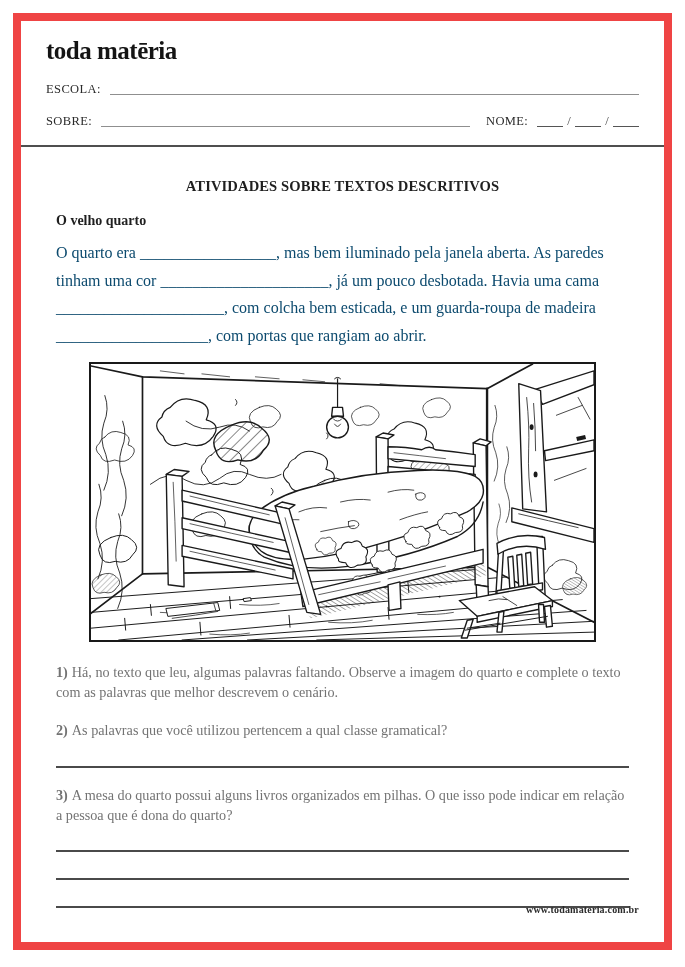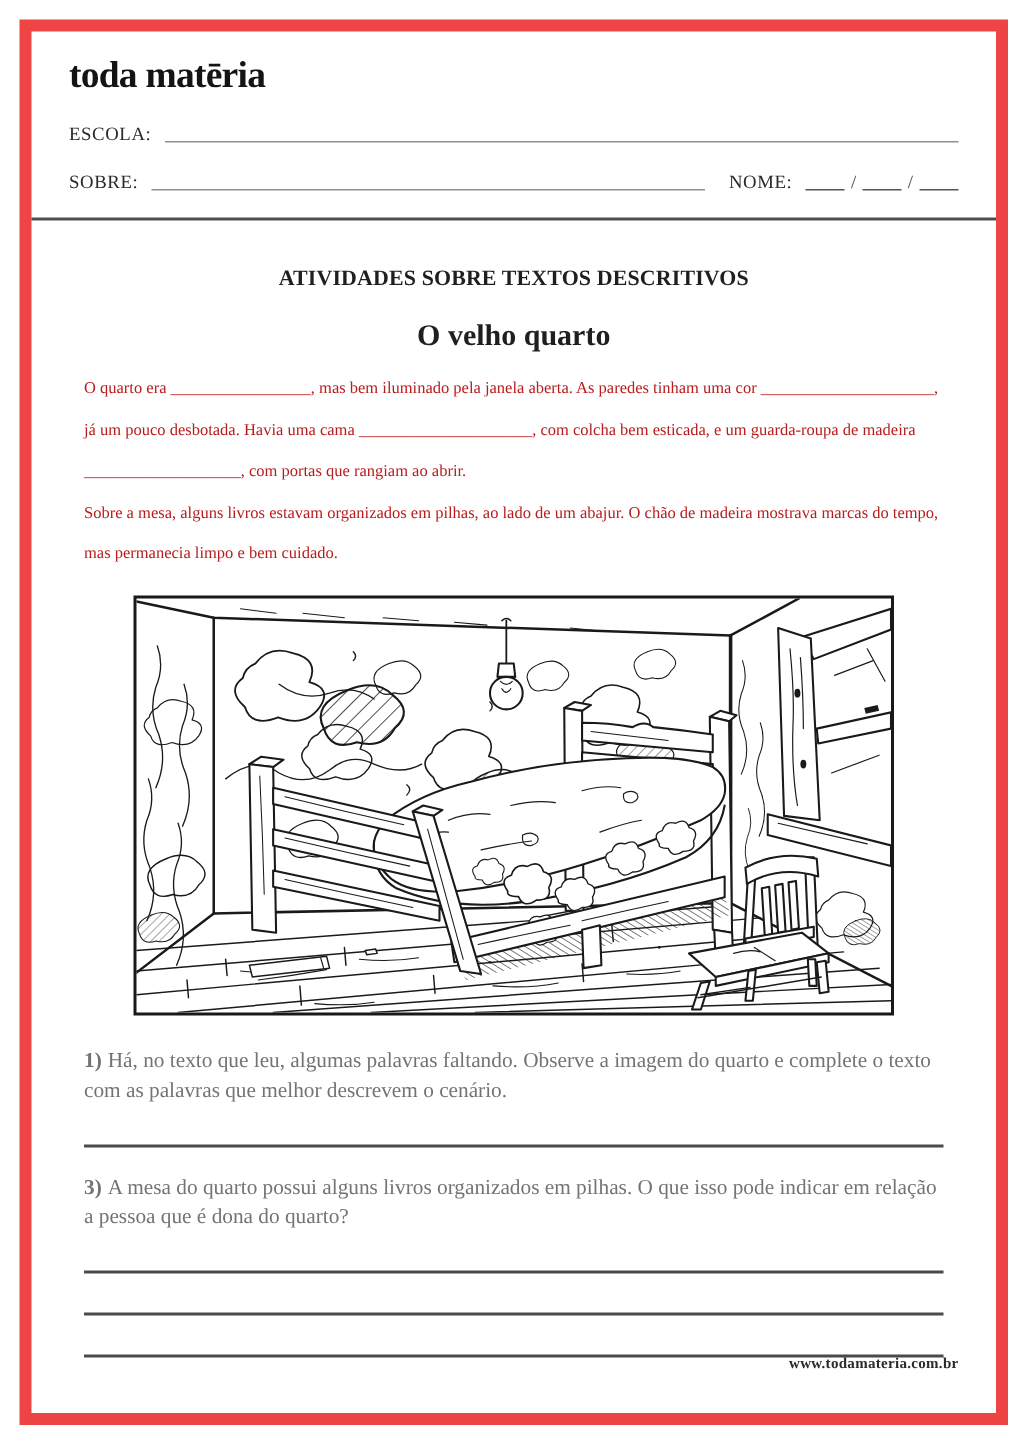--- a/index.html
+++ b/index.html
@@ -33,22 +33,22 @@
     font-size: 12.5px; color: #2a2a2a; letter-spacing: 0.4px;
   }
   .frow .lbl { white-space: nowrap; padding-right: 9px; }
   .fill-line { flex: 1; border-bottom: 1.6px solid #8f8f8f; height: 13px; }
   .date-lbl { margin-left: 16px; }
   .date-part { width: 26px; border-bottom: 1.6px solid #555; height: 13px; display:inline-block; }
   .date-sep { color: #444; padding: 0 4px; }
   
   .content { padding: 0 35px; position: relative; margin-top: 21px; }
   .ws-title { text-align: center; font-size: 14.6px; font-weight: bold; margin-top: 31px; letter-spacing: 0.1px; }
-  .story-title { text-align: center; font-size: 20px; font-weight: bold; margin-top: 18px; }
-  .fill-text { font-size: 11px; line-height: 27.6px; margin-top: 10px; color: #b91c1c; }
+  .story-title { font-size: 14px; font-weight: bold; margin-top: 18px; }
+  .fill-text { font-size: 16px; line-height: 27.6px; margin-top: 10px; color: #0c4a6e; }
   .fill-text + .fill-text { margin-top: 0; }
   .illus {
     width: 507px; height: 280px;
     border: 2px solid #191919;
     margin: 13px auto 0 auto;
     background: #fff;
   }
   .illus svg { display: block; width: 100%; height: 100%; }
   .questions { margin-top: 21px; font-size: 14.2px; line-height: 19.8px; color:#737373; }
   .question { margin-top: 18px; }
@@ -83,21 +83,20 @@
         <span class="date-sep">/</span>
         <span class="date-part"></span>
       </div>
     </div>
 
     <div class="content">
       <div class="ws-title">ATIVIDADES SOBRE TEXTOS DESCRITIVOS</div>
       <div class="story-title">O velho quarto</div>
 
       <p class="fill-text">O quarto era _________________, mas bem iluminado pela janela aberta. As paredes tinham uma cor _____________________, já um pouco desbotada. Havia uma cama _____________________, com colcha bem esticada, e um guarda-roupa de madeira ___________________, com portas que rangiam ao abrir.</p>
-      <p class="fill-text">Sobre a mesa, alguns livros estavam organizados em pilhas, ao lado de um abajur. O chão de madeira mostrava marcas do tempo, mas permanecia limpo e bem cuidado.</p>
 
       <div class="illus">
         <svg viewBox="0 0 508 280" preserveAspectRatio="none">
           <defs>
             <pattern id="hA" width="5" height="5" patternUnits="userSpaceOnUse" patternTransform="rotate(45)">
               <line x1="0" y1="0" x2="0" y2="5" stroke="#2a2a2a" stroke-width="0.7"></line>
             </pattern>
             <pattern id="hB" width="3.6" height="3.6" patternUnits="userSpaceOnUse" patternTransform="rotate(-58)">
               <line x1="0" y1="0" x2="0" y2="3.6" stroke="#242424" stroke-width="0.8"></line>
             </pattern>
@@ -251,20 +250,21 @@
 
           </g>
         </svg>
       </div>
 
       <div class="questions">
         <div class="question">
           <p><b class="qnum">1)</b><span>Há, no texto que leu, algumas palavras faltando. Observe a imagem do quarto e complete o texto com as palavras que melhor descrevem o cenário.</span></p>
         </div>
         <div class="question">
+          <p><b class="qnum">2)</b><span>As palavras que você utilizou pertencem a qual classe gramatical?</span></p>
           <div class="answer-line"></div>
         </div>
         <div class="question">
           <p><b class="qnum">3)</b><span>A mesa do quarto possui alguns livros organizados em pilhas. O que isso pode indicar em relação a pessoa que é dona do quarto?</span></p>
           <div class="answer-line"></div>
           <div class="answer-line"></div>
           <div class="answer-line"></div>
         </div>
       </div>
     </div>

